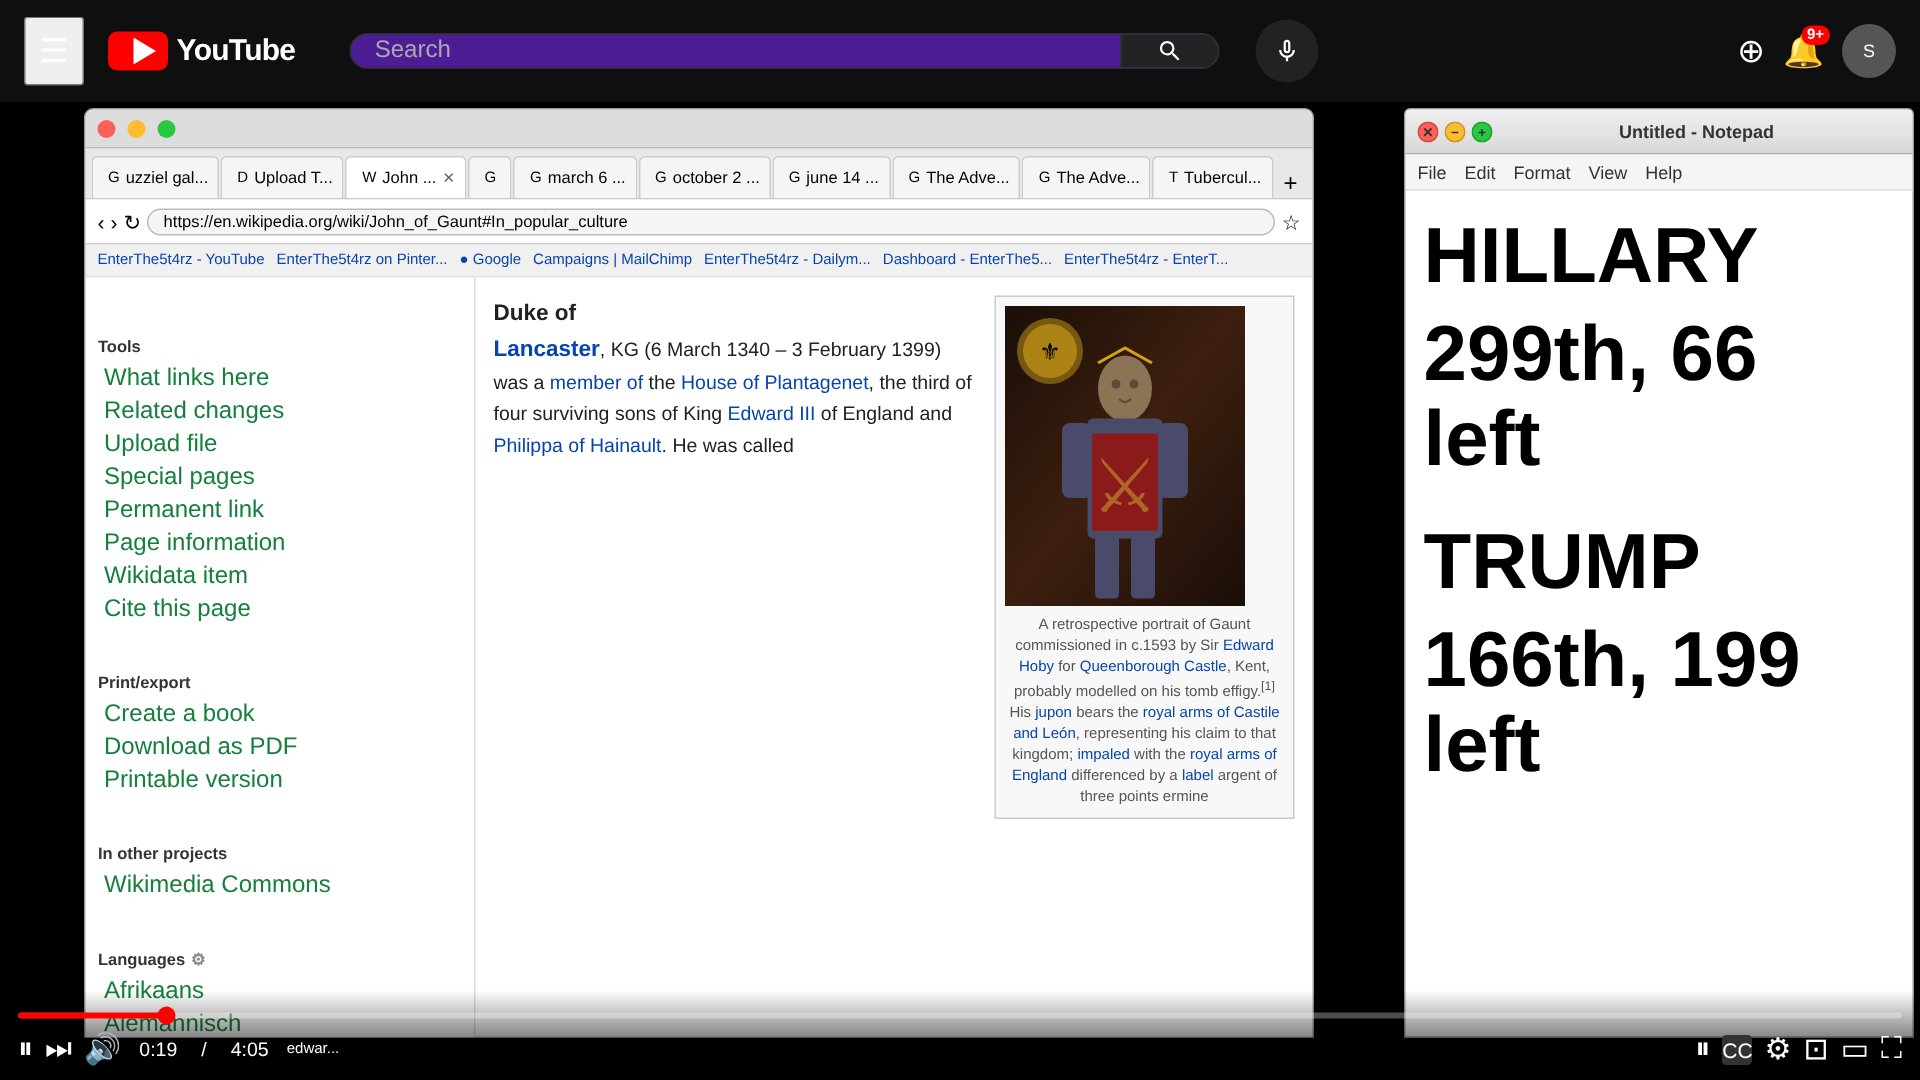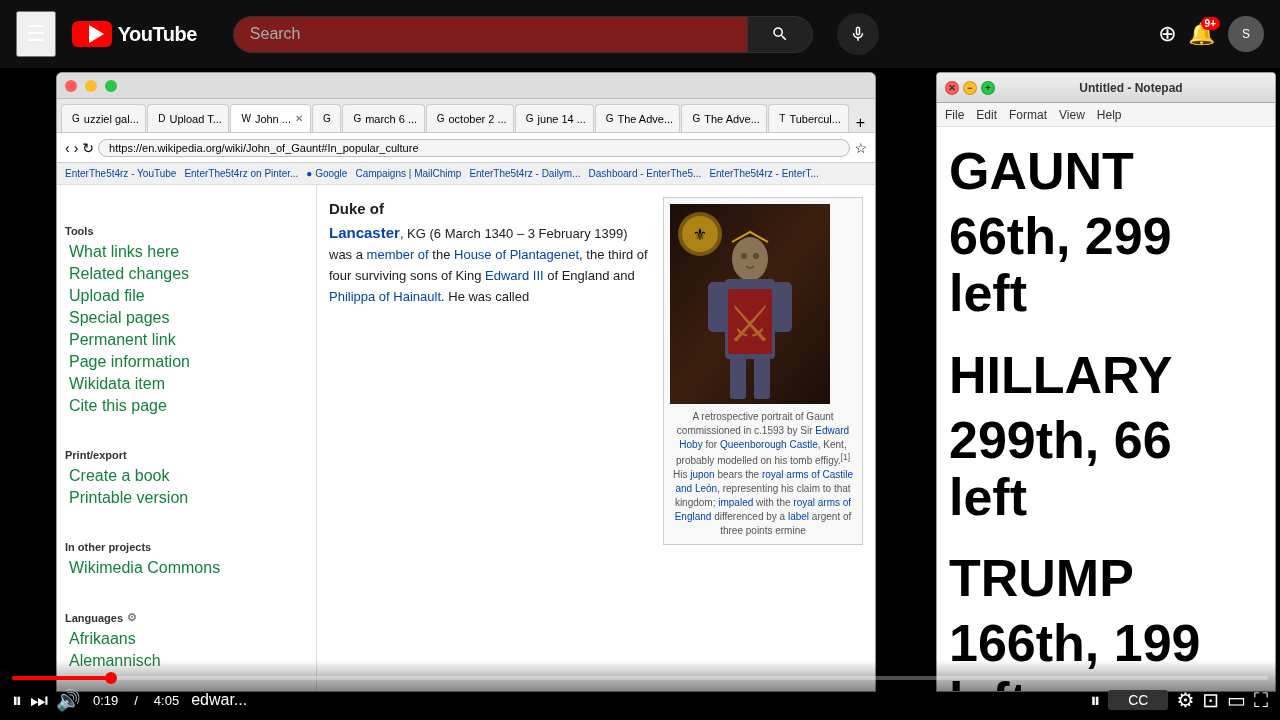--- a/index.html
+++ b/index.html
@@ -18,26 +18,26 @@
       z-index: 100;
     }
     .yt-menu-icon { color: white; font-size: 22px; cursor: pointer; padding: 8px; }
     .yt-logo { display: flex; align-items: center; gap: 6px; margin-right: 20px; }
     .yt-logo-icon { background: red; border-radius: 6px; padding: 4px 8px; }
     .yt-logo-icon svg { display: block; }
     .yt-logo-text { color: white; font-size: 20px; font-weight: 700; letter-spacing: -0.5px; }
     .yt-search-bar {
       flex: 1;
       max-width: 580px;
-      height: 37px;
+      height: 24px;
       display: flex;
       border: 1px solid #303030;
       border-radius: 22px;
       overflow: hidden;
-      background: #7f1d1d;
+      background: #4c1d95;
     }
     .yt-search-input {
       flex: 1;
       background: transparent;
       border: none;
       outline: none;
       color: #aaa;
       font-size: 16px;
       padding: 0 16px;
     }
@@ -334,21 +334,21 @@
       border-radius: 50%;
     }
     .yt-controls-row {
       display: flex;
       align-items: center;
       gap: 8px;
     }
     .yt-ctrl-btn { background: none; border: none; color: white; cursor: pointer; font-size: 20px; display: flex; align-items: center; justify-content: center; }
     .yt-time { color: white; font-size: 13px; margin: 0 4px; }
     .yt-ctrl-right { margin-left: auto; display: flex; align-items: center; gap: 8px; }
-    .yt-channel { color: white; font-size: 16px; }
+    .yt-channel { color: white; font-size: 10px; }
   </style>
 </head>
 <body>
 
 <div class="yt-header">
   <button class="yt-menu-icon">☰</button>
   <div class="yt-logo">
     <div class="yt-logo-icon">
       <svg width="24" height="18" viewBox="0 0 24 18">
           <polygon points="9,0 24,9 9,18" fill="white"></polygon>
@@ -461,20 +461,21 @@
           <a>Upload file</a>
           <a>Special pages</a>
           <a>Permanent link</a>
           <a>Page information</a>
           <a>Wikidata item</a>
           <a>Cite this page</a>
         </div>
         <div class="wiki-sidebar-section">
           <div class="wiki-sidebar-title">Print/export</div>
           <a>Create a book</a>
+          <a>Download as PDF</a>
           <a>Printable version</a>
         </div>
         <div class="wiki-sidebar-section">
           <div class="wiki-sidebar-title">In other projects</div>
           <a>Wikimedia Commons</a>
         </div>
         <div class="wiki-sidebar-section">
           <div class="wiki-sidebar-title" style="display:flex;align-items:flex-end;gap:4px;">Languages <span style="color:#888;cursor:pointer;">⚙</span></div>
           <a>Afrikaans</a>
           <a>Alemannisch</a>
@@ -543,24 +544,20 @@
     </div>
     <div class="notepad-menubar">
       <span class="notepad-menu-item">File</span>
       <span class="notepad-menu-item">Edit</span>
       <span class="notepad-menu-item">Format</span>
       <span class="notepad-menu-item">View</span>
       <span class="notepad-menu-item">Help</span>
     </div>
     <div class="notepad-content">
       <div class="notepad-section">
-        <div class="notepad-big-text">GAUNT</div>
-        <div class="notepad-big-text">66th, 299 left</div>
-      </div>
-      <div class="notepad-section">
         <div class="notepad-big-text">HILLARY</div>
         <div class="notepad-big-text">299th, 66 left</div>
       </div>
       <div class="notepad-section">
         <div class="notepad-big-text">TRUMP</div>
         <div class="notepad-big-text">166th, 199 left</div>
       </div>
     </div>
   </div>
 
@@ -572,21 +569,21 @@
     <div class="yt-controls-row">
       <button class="yt-ctrl-btn">⏸</button>
       <button class="yt-ctrl-btn">⏭</button>
       <button class="yt-ctrl-btn">🔊</button>
       <span class="yt-time">0:19</span>
       <span class="yt-time"> / </span>
       <span class="yt-time">4:05</span>
       <span class="yt-channel">edwar...</span>
       <div class="yt-ctrl-right">
         <button class="yt-ctrl-btn">⏸</button>
-        <button class="yt-ctrl-btn" style="font-size:14px;background:#333;border-radius:3px;padding:2px 20px;">CC</button>
+        <button class="yt-ctrl-btn" style="font-size:14px;background:#333;border-radius:3px;padding:2px 0;">CC</button>
         <button class="yt-ctrl-btn">⚙</button>
         <button class="yt-ctrl-btn">⊡</button>
         <button class="yt-ctrl-btn">▭</button>
         <button class="yt-ctrl-btn">⛶</button>
       </div>
     </div>
   </div>
 </div>
 
 </body></html>

